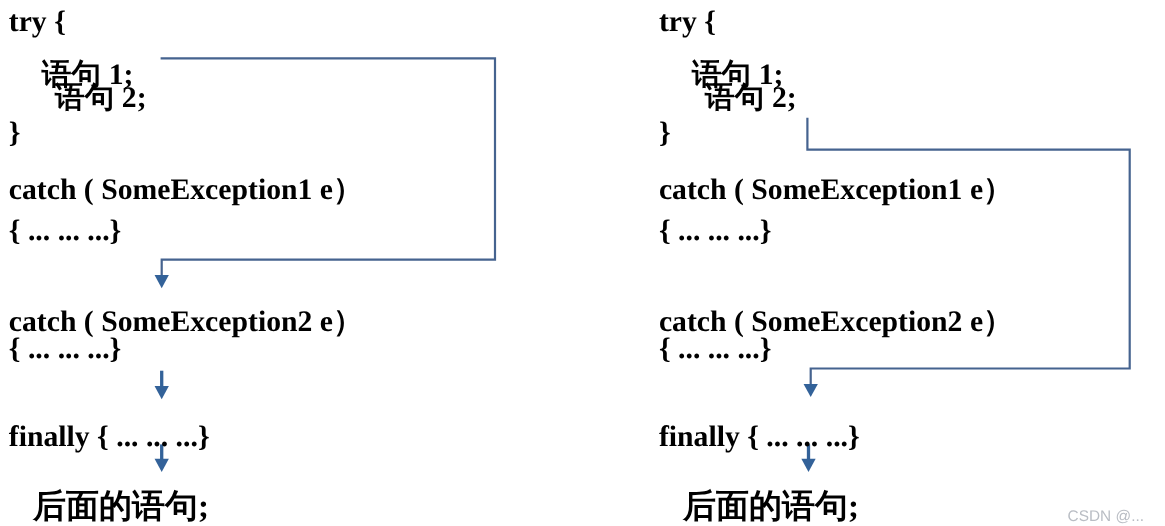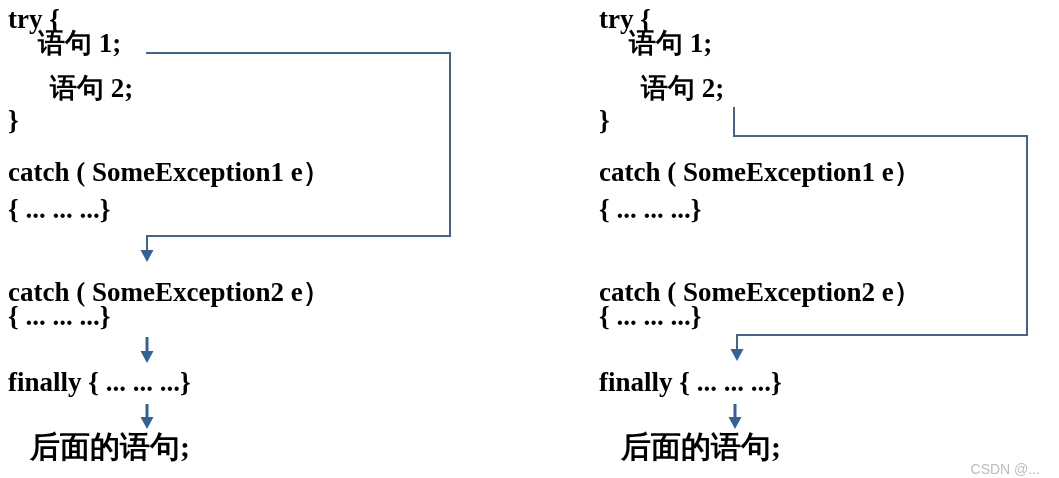--- a/index.html
+++ b/index.html
@@ -51,29 +51,29 @@
     font-size: 27px;
     line-height: 1.1;
     color: var(--text, #000000);
   }
   .indent { left: 30px; }
   .after-line {
     font-size: 30px;
     left: 22px;
   }
   .row-try    { top: 5px; }
-  .row-s1     { top: 29px; }
+  .row-s1     { top: 53px; }
   .row-s2     { top: 74px; margin-left: 12px; }
   .row-close  { top: 106px; }
   .row-c1     { top: 158px; }
   .row-b1     { top: 195px; }
   .row-c2     { top: 266px; margin-top: 12px; }
   .row-b2     { top: 302px; }
-  .row-fin    { top: 368px; }
-  .row-after  { top: 430px; }
+  .row-fin    { top: 382px; }
+  .row-after  { top: 444px; }
   .watermark {
     position: absolute;
     right: 6px;
     bottom: 1px;
     font-family: "Liberation Sans", sans-serif;
     font-size: 14px;
     color: var(--wm, #b9bdc4);
   }
 </style>
 </head>

